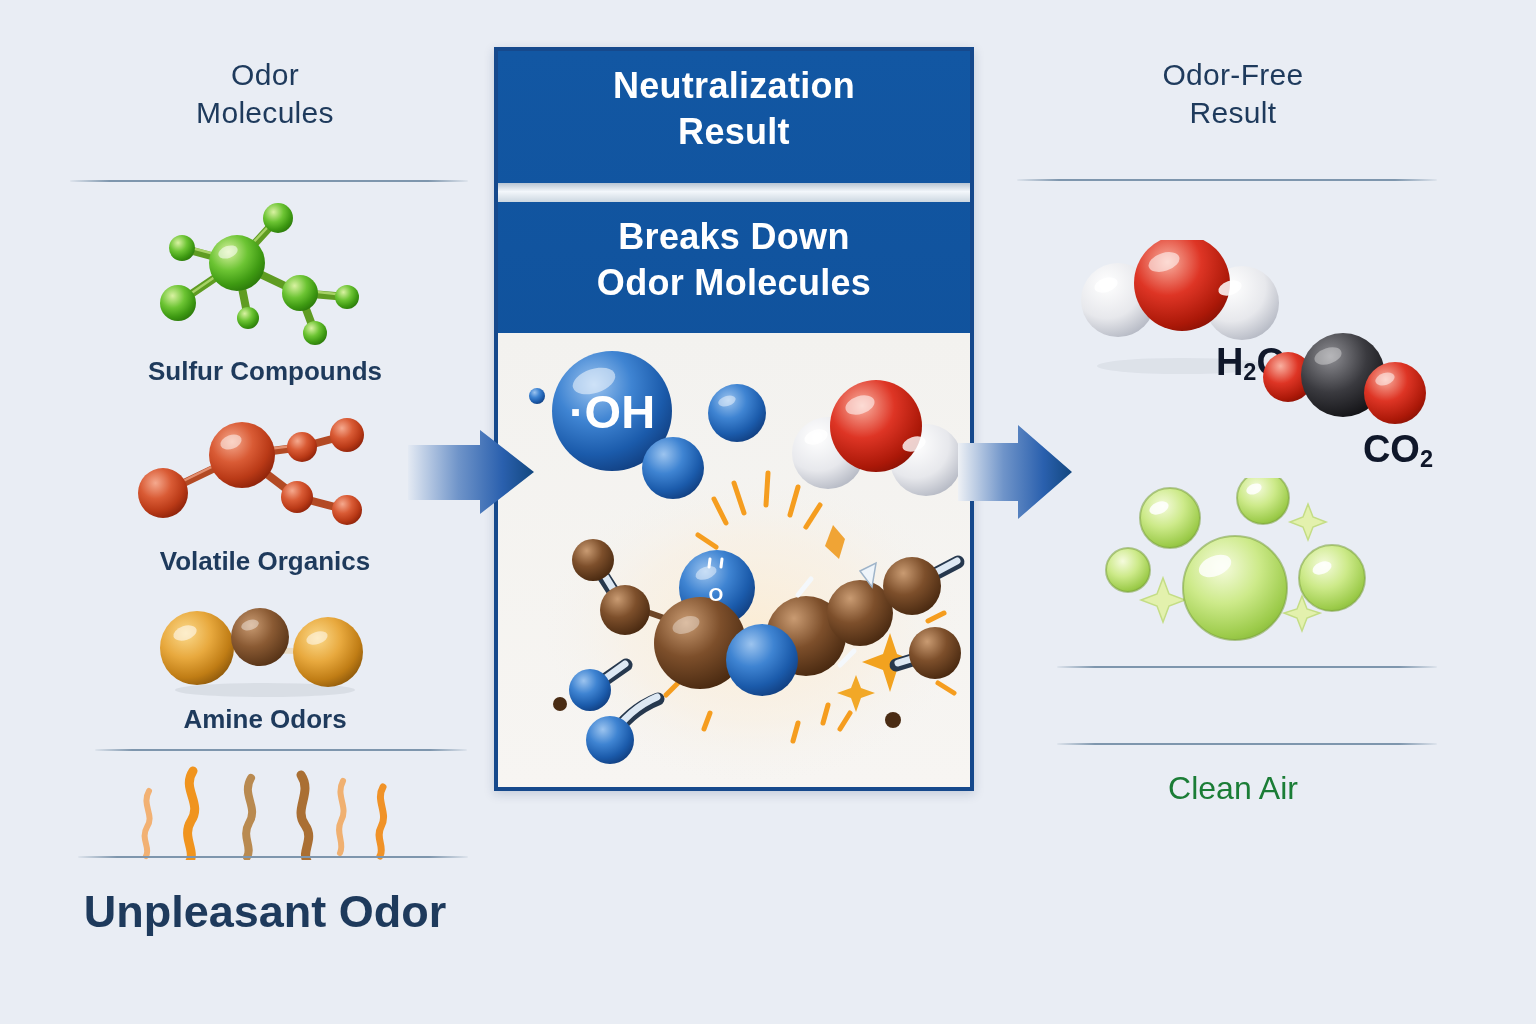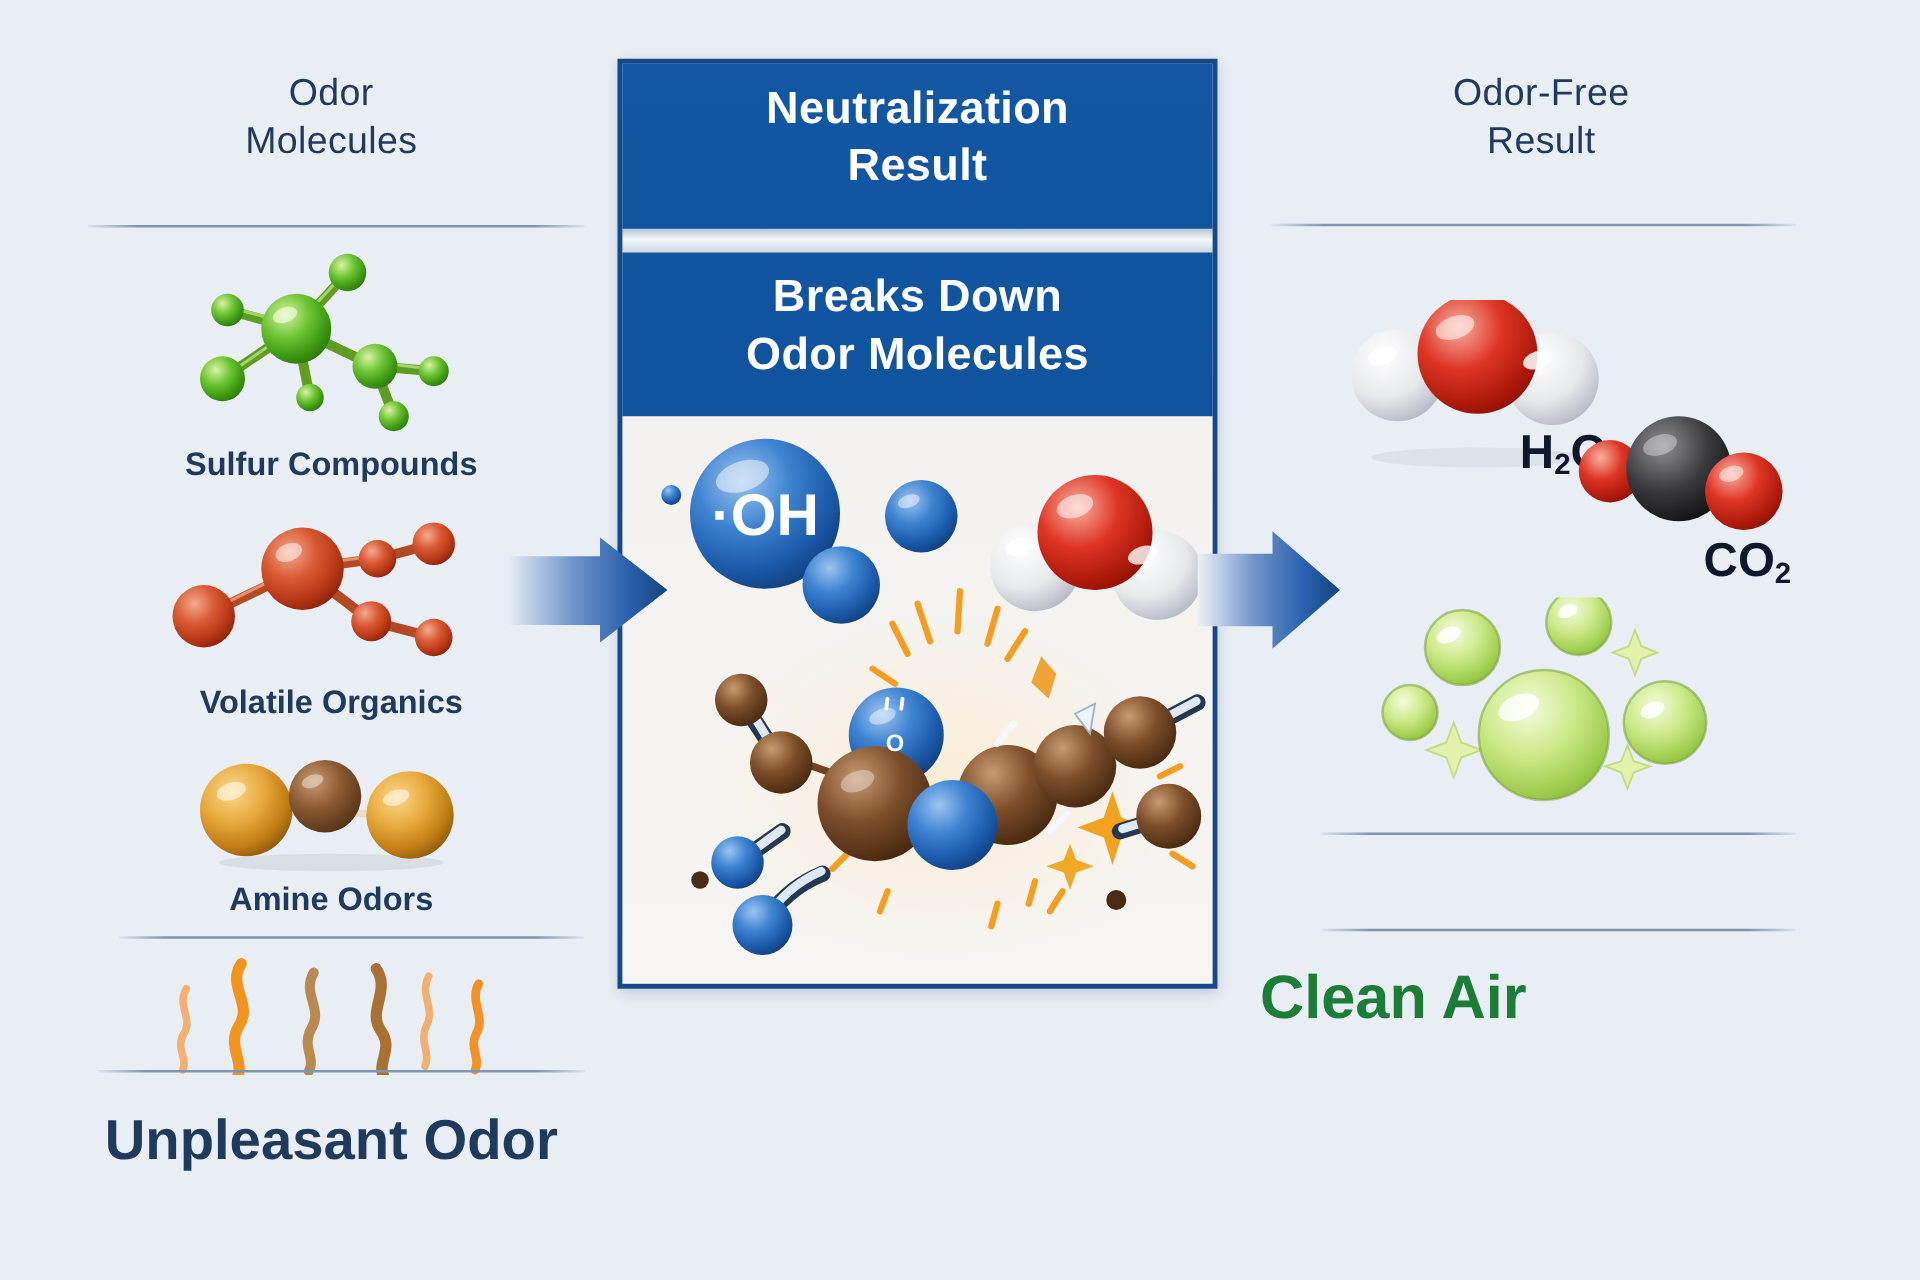--- a/index.html
+++ b/index.html
@@ -13,21 +13,21 @@
            background:linear-gradient(to right,rgba(127,151,173,.1),#7e96ad 10%,#7e96ad 90%,rgba(127,151,173,.1))}
   .panel{position:absolute;left:494px;top:47px;width:480px;height:744px;box-sizing:border-box;
          border:4px solid #16498c;background:linear-gradient(180deg,#1257a3 0%,#0e4c94 100%);
          box-shadow:0 3px 10px rgba(20,50,100,.18)}
   .panel .band{position:absolute;left:0;top:132px;width:472px;height:19px;
                background:linear-gradient(180deg,#b7c4d2 0%,#f3f7fb 45%,#ccd7e1 100%)}
   .panel .content{position:absolute;left:0;top:282px;width:472px;height:454px;
                   background:linear-gradient(180deg,#f3f2ef 0%,#f7f5f2 100%)}
   .formula{font-weight:700;color:#0f172a;text-align:right;font-size:38px}
   .formula .sub{font-size:.62em;vertical-align:-.22em}
-  .clean-air{font-weight:700;color:#1b7d36;text-align:left;font-size:49px}
+  .clean-air{font-weight:400;color:#1b7d36;text-align:center;font-size:32px}
   .byproducts{font-weight:700;color:#1e3a5c;text-align:center;font-size:35px}
   svg{display:block}
 </style>
 </head>
 <body>
 
 <div class="stage">
 
   <div class="abs heading" style="left:40px;top:56px;width:450px">
     <div>Odor</div>

